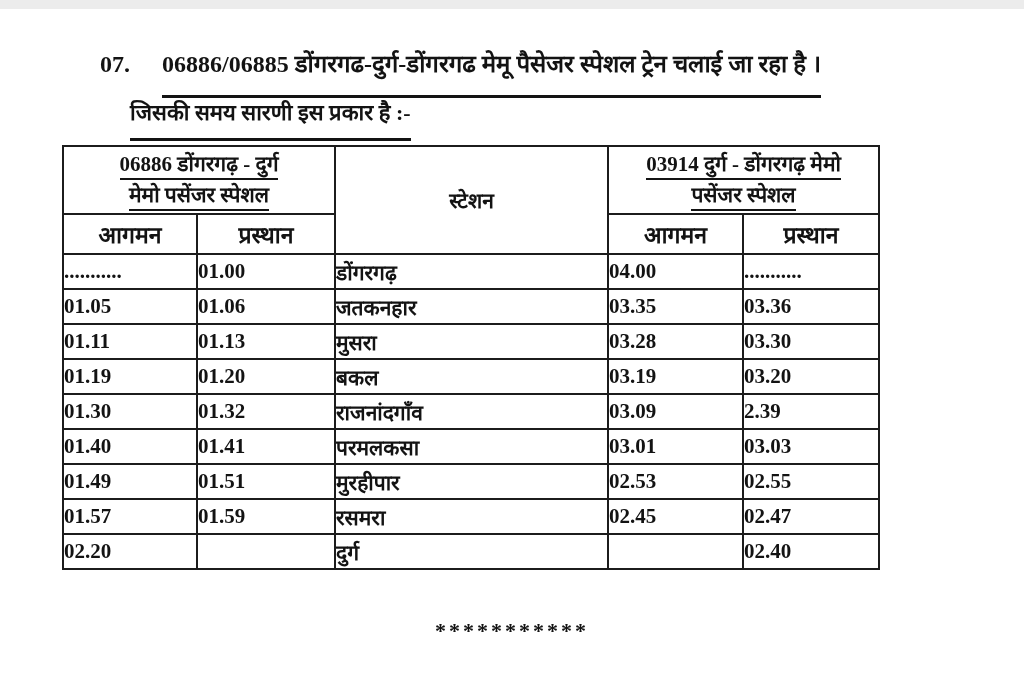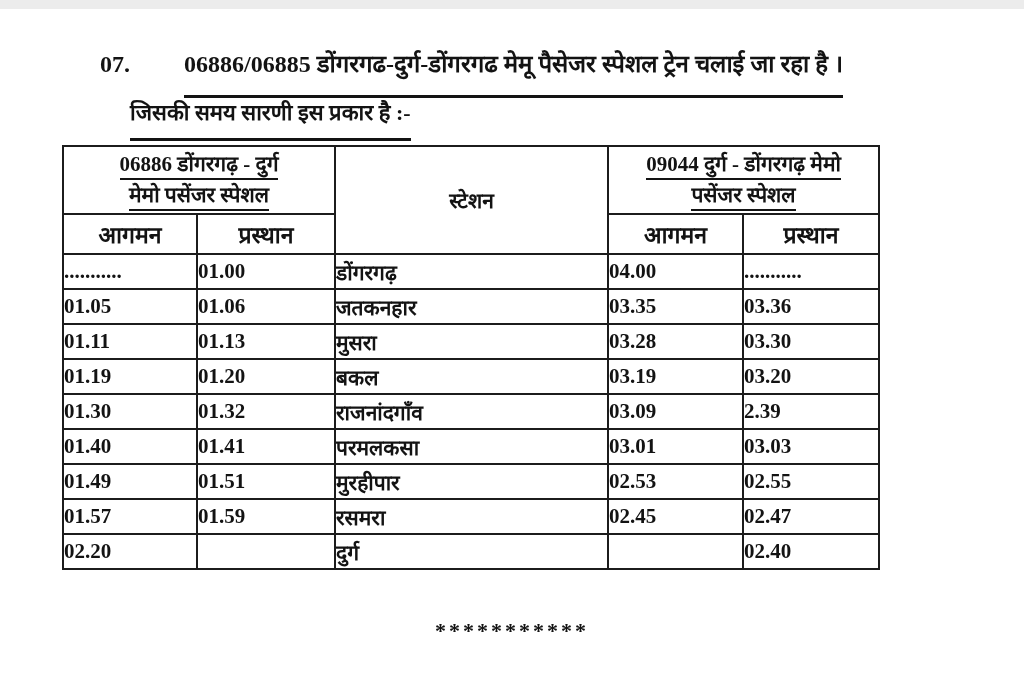--- a/index.html
+++ b/index.html
@@ -13,21 +13,21 @@
   .top-strip {
     position: absolute; top: 0; left: 0; width: 100%; height: 9px;
     background: #ececec;
   }
   .doc { position: absolute; top: 0; left: 0; width: 100%; height: 100%; }
 
   .heading-row {
     position: absolute; top: 46px; left: 100px; width: 880px;
     font-weight: bold; font-size: 24px; white-space: nowrap;
   }
-  .heading-num { display: inline-block; margin-right: 54px; }
+  .heading-num { display: inline-block; margin-right: 32px; }
   .heading-text {
     display: inline-block;
     border-bottom: 3px solid #131313;
     padding-bottom: 16px;
   }
   .subheading {
     position: absolute; top: 96px; left: 130px;
     font-weight: bold; font-size: 22px;
     border-bottom: 3px solid #131313;
     padding-bottom: 12px;
@@ -87,21 +87,21 @@
       <col style="width:136px">
     </colgroup>
     <thead>
       <tr class="group-header-row">
         <th colspan="2" class="group-title">
           <div><span class="u">06886 डोंगरगढ़ - दुर्ग</span></div>
           <div><span class="u">मेमो पसेंजर स्पेशल</span></div>
         </th>
         <th rowspan="2" class="station-header">स्टेशन</th>
         <th colspan="2" class="group-title">
-          <div><span class="u">09044 दुर्ग - डोंगरगढ़ मेमो</span></div>
+          <div><span class="u">03914 दुर्ग - डोंगरगढ़ मेमो</span></div>
           <div><span class="u">पसेंजर स्पेशल</span></div>
         </th>
       </tr>
       <tr class="sub-header-row">
         <th>आगमन</th>
         <th>प्रस्थान</th>
         <th>आगमन</th>
         <th>प्रस्थान</th>
       </tr>
     </thead>

